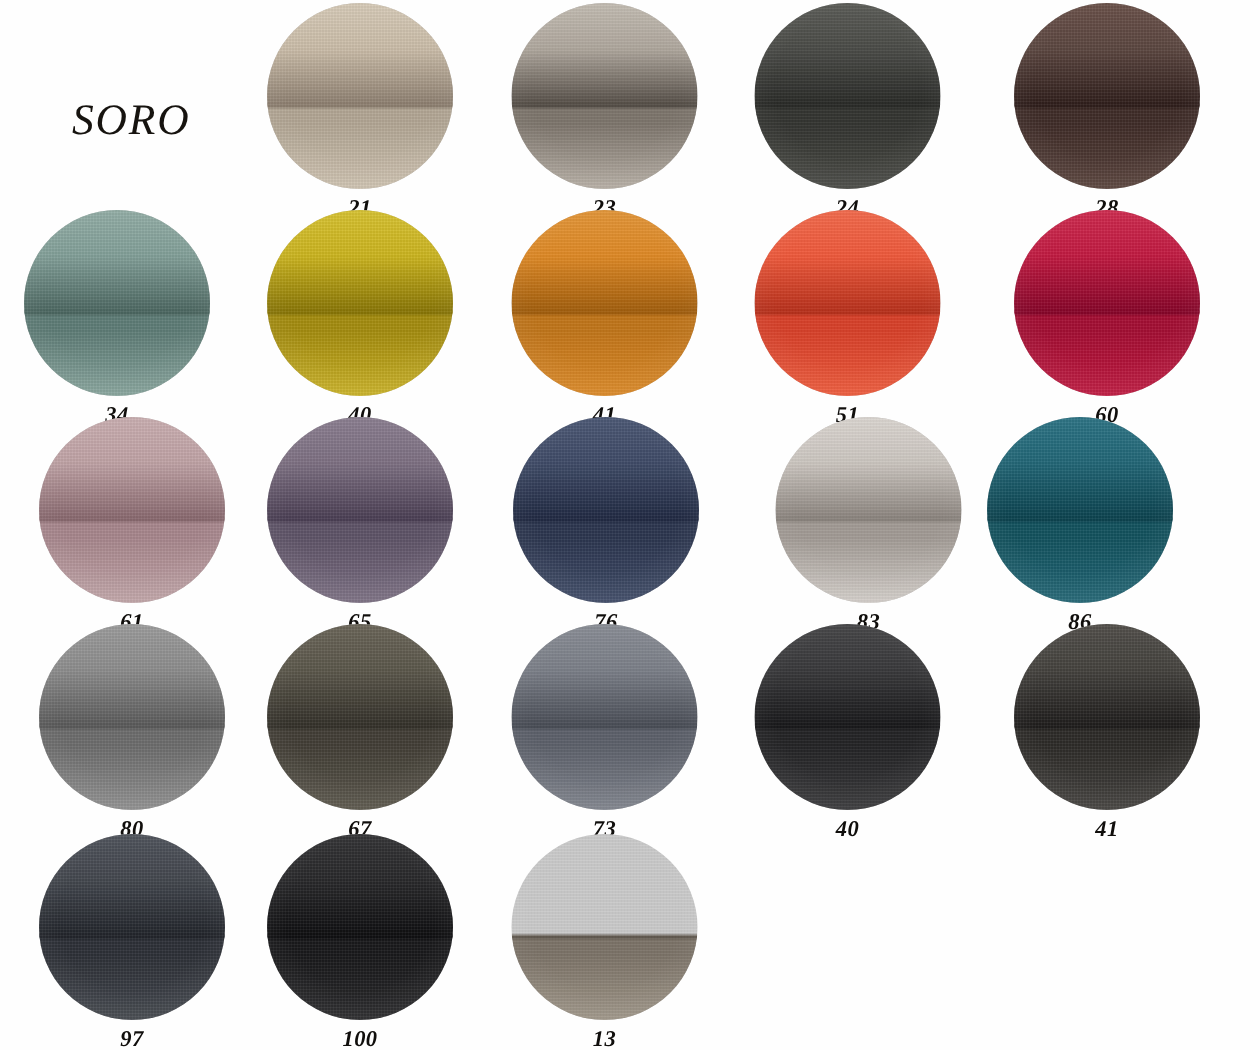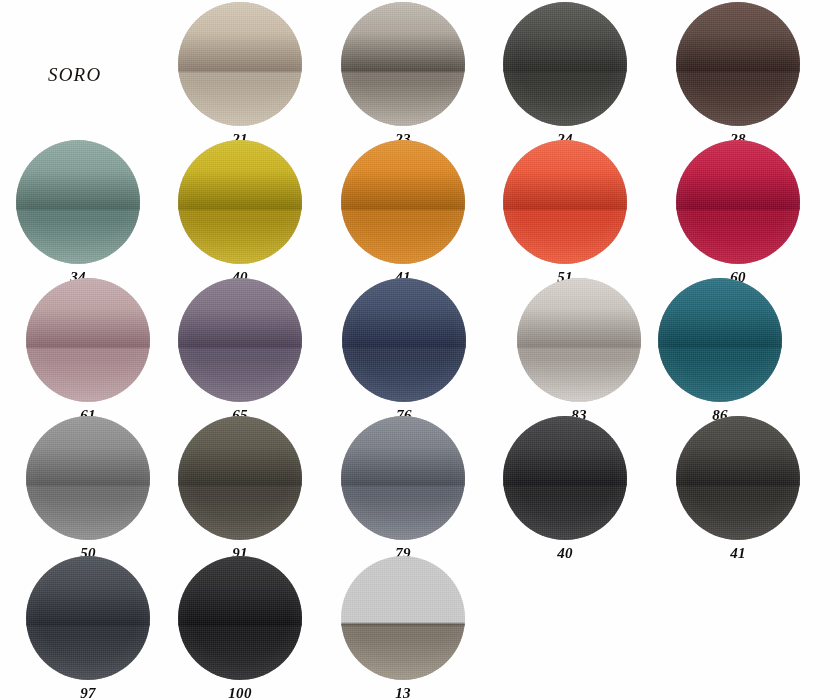--- a/index.html
+++ b/index.html
@@ -25,21 +25,21 @@
   }
 
   
   #brand-title {
     position: absolute;
     left: 48px;
     top: 64px;
     font-family: "Liberation Serif", "DejaVu Serif", serif;
     font-style: italic;
     font-weight: 400;
-    font-size: 19px;
+    font-size: 29px;
     letter-spacing: 1.2px;
     color: #16130f;
     white-space: nowrap;
     user-select: none;
   }
 
   
   .swatch-cell {
     position: absolute;
     width: 124px;
@@ -272,41 +272,41 @@
         <div class="swatch-label">86</div>
       </div>
       <div class="swatch-cell" style="left: 26px; top: 416px;">
         <div class="swatch-disc">
           <div class="fabric-top" style="background: linear-gradient(rgb(156, 156, 156) 0%, rgb(141, 141, 141) 45%, rgb(91, 91, 91) 100%);"></div>
           <div class="fabric-bottom" style="background: linear-gradient(rgb(109, 109, 109) 0%, rgb(109, 109, 109) 22%, rgb(144, 144, 144) 100%);"></div>
           <div class="fabric-fold" style="background: linear-gradient(rgba(0, 0, 0, 0) 0%, rgb(91, 91, 91) 45%, rgb(91, 91, 91) 60%, rgba(0, 0, 0, 0) 100%);"></div>
           <div class="fabric-weave"></div>
           <div class="fabric-vignette"></div>
         </div>
-        <div class="swatch-label">50</div>
+        <div class="swatch-label">80</div>
       </div>
       <div class="swatch-cell" style="left: 178px; top: 416px;">
         <div class="swatch-disc">
           <div class="fabric-top" style="background: linear-gradient(rgb(106, 101, 88) 0%, rgb(92, 88, 76) 45%, rgb(53, 50, 43) 100%);"></div>
           <div class="fabric-bottom" style="background: linear-gradient(rgb(67, 63, 55) 0%, rgb(67, 63, 55) 22%, rgb(92, 88, 77) 100%);"></div>
           <div class="fabric-fold" style="background: linear-gradient(rgba(0, 0, 0, 0) 0%, rgb(53, 50, 43) 45%, rgb(53, 50, 43) 60%, rgba(0, 0, 0, 0) 100%);"></div>
           <div class="fabric-weave"></div>
           <div class="fabric-vignette"></div>
         </div>
-        <div class="swatch-label">91</div>
+        <div class="swatch-label">67</div>
       </div>
       <div class="swatch-cell" style="left: 341px; top: 416px;">
         <div class="swatch-disc">
           <div class="fabric-top" style="background: linear-gradient(rgb(138, 142, 150) 0%, rgb(124, 128, 137) 45%, rgb(74, 78, 87) 100%);"></div>
           <div class="fabric-bottom" style="background: linear-gradient(rgb(93, 97, 107) 0%, rgb(93, 97, 107) 22%, rgb(129, 133, 142) 100%);"></div>
           <div class="fabric-fold" style="background: linear-gradient(rgba(0, 0, 0, 0) 0%, rgb(74, 78, 87) 45%, rgb(74, 78, 87) 60%, rgba(0, 0, 0, 0) 100%);"></div>
           <div class="fabric-weave"></div>
           <div class="fabric-vignette"></div>
         </div>
-        <div class="swatch-label">79</div>
+        <div class="swatch-label">73</div>
       </div>
       <div class="swatch-cell" style="left: 503px; top: 416px;">
         <div class="swatch-disc">
           <div class="fabric-top" style="background: linear-gradient(rgb(70, 70, 72) 0%, rgb(58, 58, 60) 45%, rgb(25, 25, 27) 100%);"></div>
           <div class="fabric-bottom" style="background: linear-gradient(rgb(36, 36, 38) 0%, rgb(36, 36, 38) 22%, rgb(58, 58, 60) 100%);"></div>
           <div class="fabric-fold" style="background: linear-gradient(rgba(0, 0, 0, 0) 0%, rgb(25, 25, 27) 45%, rgb(25, 25, 27) 60%, rgba(0, 0, 0, 0) 100%);"></div>
           <div class="fabric-weave"></div>
           <div class="fabric-vignette"></div>
         </div>
         <div class="swatch-label">40</div>

